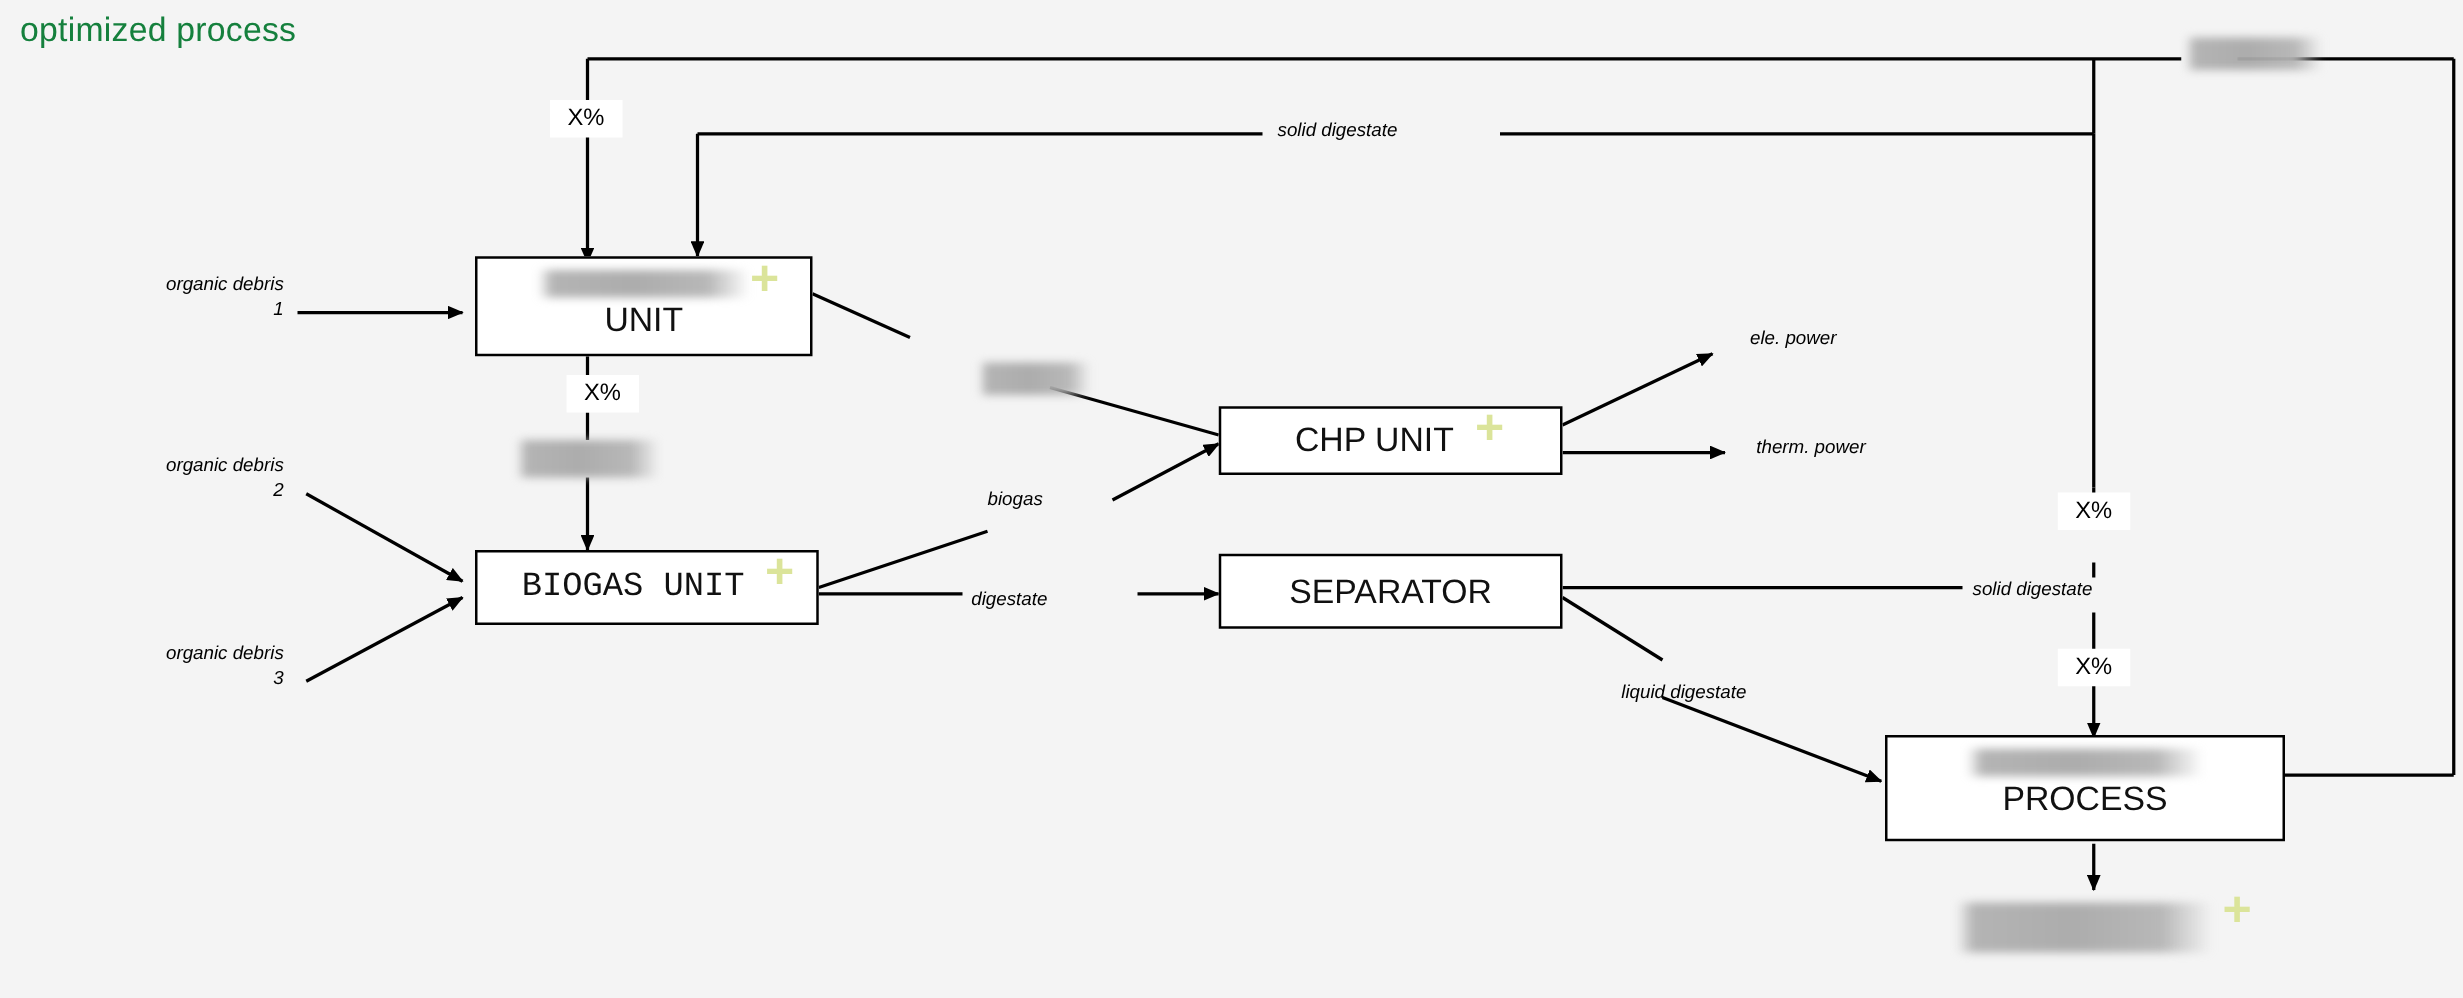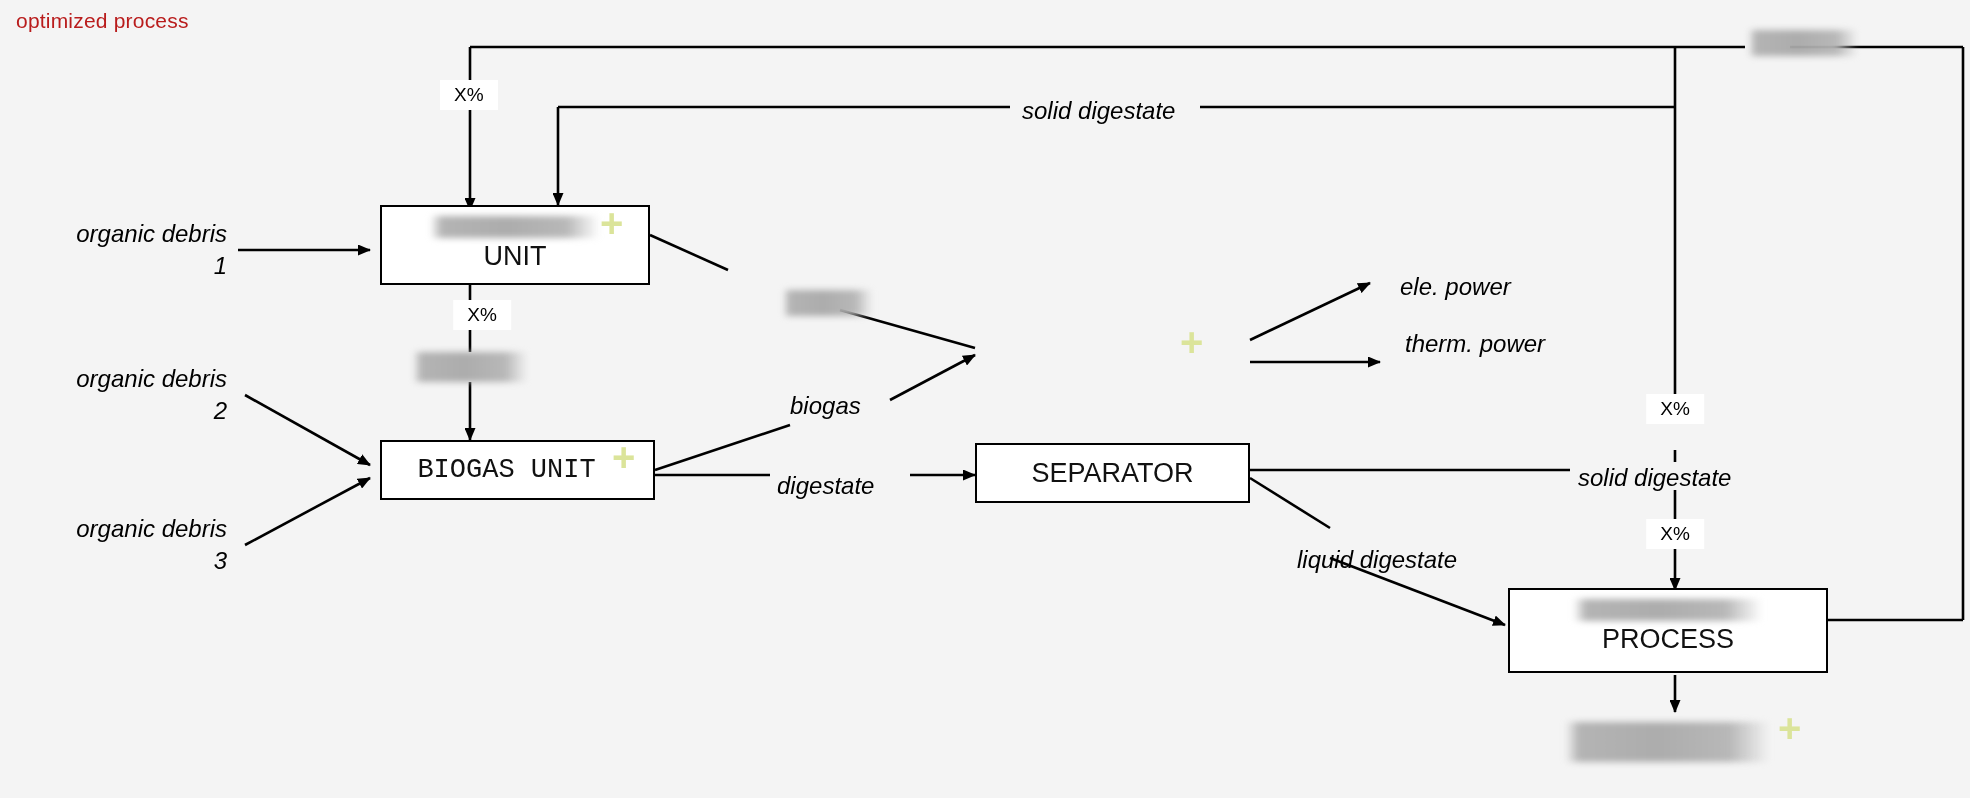--- a/index.html
+++ b/index.html
@@ -20,22 +20,22 @@
     left: 0; top: 0;
     width: 1970px;
     height: 798px;
     pointer-events: none;
   }
 
   .page-title {
     position: absolute;
     left: 16px;
     top: 9px;
-    font-size: 21px;
-    color: #b91c1c;
+    font-size: 27px;
+    color: #15803d;
     letter-spacing: 0.2px;
     white-space: nowrap;
   }
 
   
   .pbox {
     position: absolute;
     background: #ffffff;
     border: 2.5px solid #000000;
     box-sizing: border-box;
@@ -83,21 +83,21 @@
     font-weight: bold;
     line-height: 1;
     font-family: "Liberation Sans", sans-serif;
     user-select: none;
   }
 
   
   .flow-label {
     position: absolute;
     font-style: italic;
-    font-size: 24px;
+    font-size: 15px;
     color: #000000;
     white-space: nowrap;
     line-height: 1.35;
   }
   .flow-label.centered {
     text-align: right;
   }
 
   
   .pct-chip {
@@ -179,20 +179,23 @@
     <div class="redacted inbox" style="width:170px;"></div>
     <div class="box-label">UNIT</div>
   </div>
   <div class="plus" style="left:600px; top:203px;">+</div>
 
   <div class="pbox" style="left:380px; top:440px; width:275px; height:60px;font-family:Liberation Mono, monospace;">
     <div class="box-label" style="margin-right:22px;">BIOGAS UNIT</div>
   </div>
   <div class="plus" style="left:612px; top:437px;">+</div>
 
+  <div class="pbox" style="left:975px; top:325px; width:275px; height:55px;">
+    <div class="box-label" style="margin-right:26px;">CHP UNIT</div>
+  </div>
   <div class="plus" style="left:1180px; top:322px;">+</div>
 
   <div class="pbox two-line" style="left:1508px; top:588px; width:320px; height:85px;">
     <div class="redacted inbox" style="width:190px;"></div>
     <div class="box-label">PROCESS</div>
   </div>
 
   <div class="pbox" style="left:975px; top:443px; width:275px; height:60px;">
     <div class="box-label">SEPARATOR</div>
   </div>
@@ -225,21 +228,21 @@
     <div>organic debris</div>
     <div>3</div>
   </div>
 
   <div class="flow-label" style="left:1022px; top:95px;">solid digestate</div>
 
   <div class="flow-label" style="left:790px; top:390px;text-align:right;">biogas</div>
 
   <div class="flow-label" style="left:777px; top:470px;">digestate</div>
 
-  <div class="flow-label" style="left:1400px; top:271px;">ele. power</div>
-
-  <div class="flow-label" style="left:1405px; top:328px;">therm. power</div>
+  <div class="flow-label" style="left:1400px; top:261px;">ele. power</div>
+
+  <div class="flow-label" style="left:1405px; top:348px;">therm. power</div>
 
   <div class="flow-label" style="left:1578px; top:462px;">solid digestate</div>
 
   <div class="flow-label" style="left:1297px; top:524px;margin-top:20px;">liquid digestate</div>
 
 </div>
 
 </body></html>

